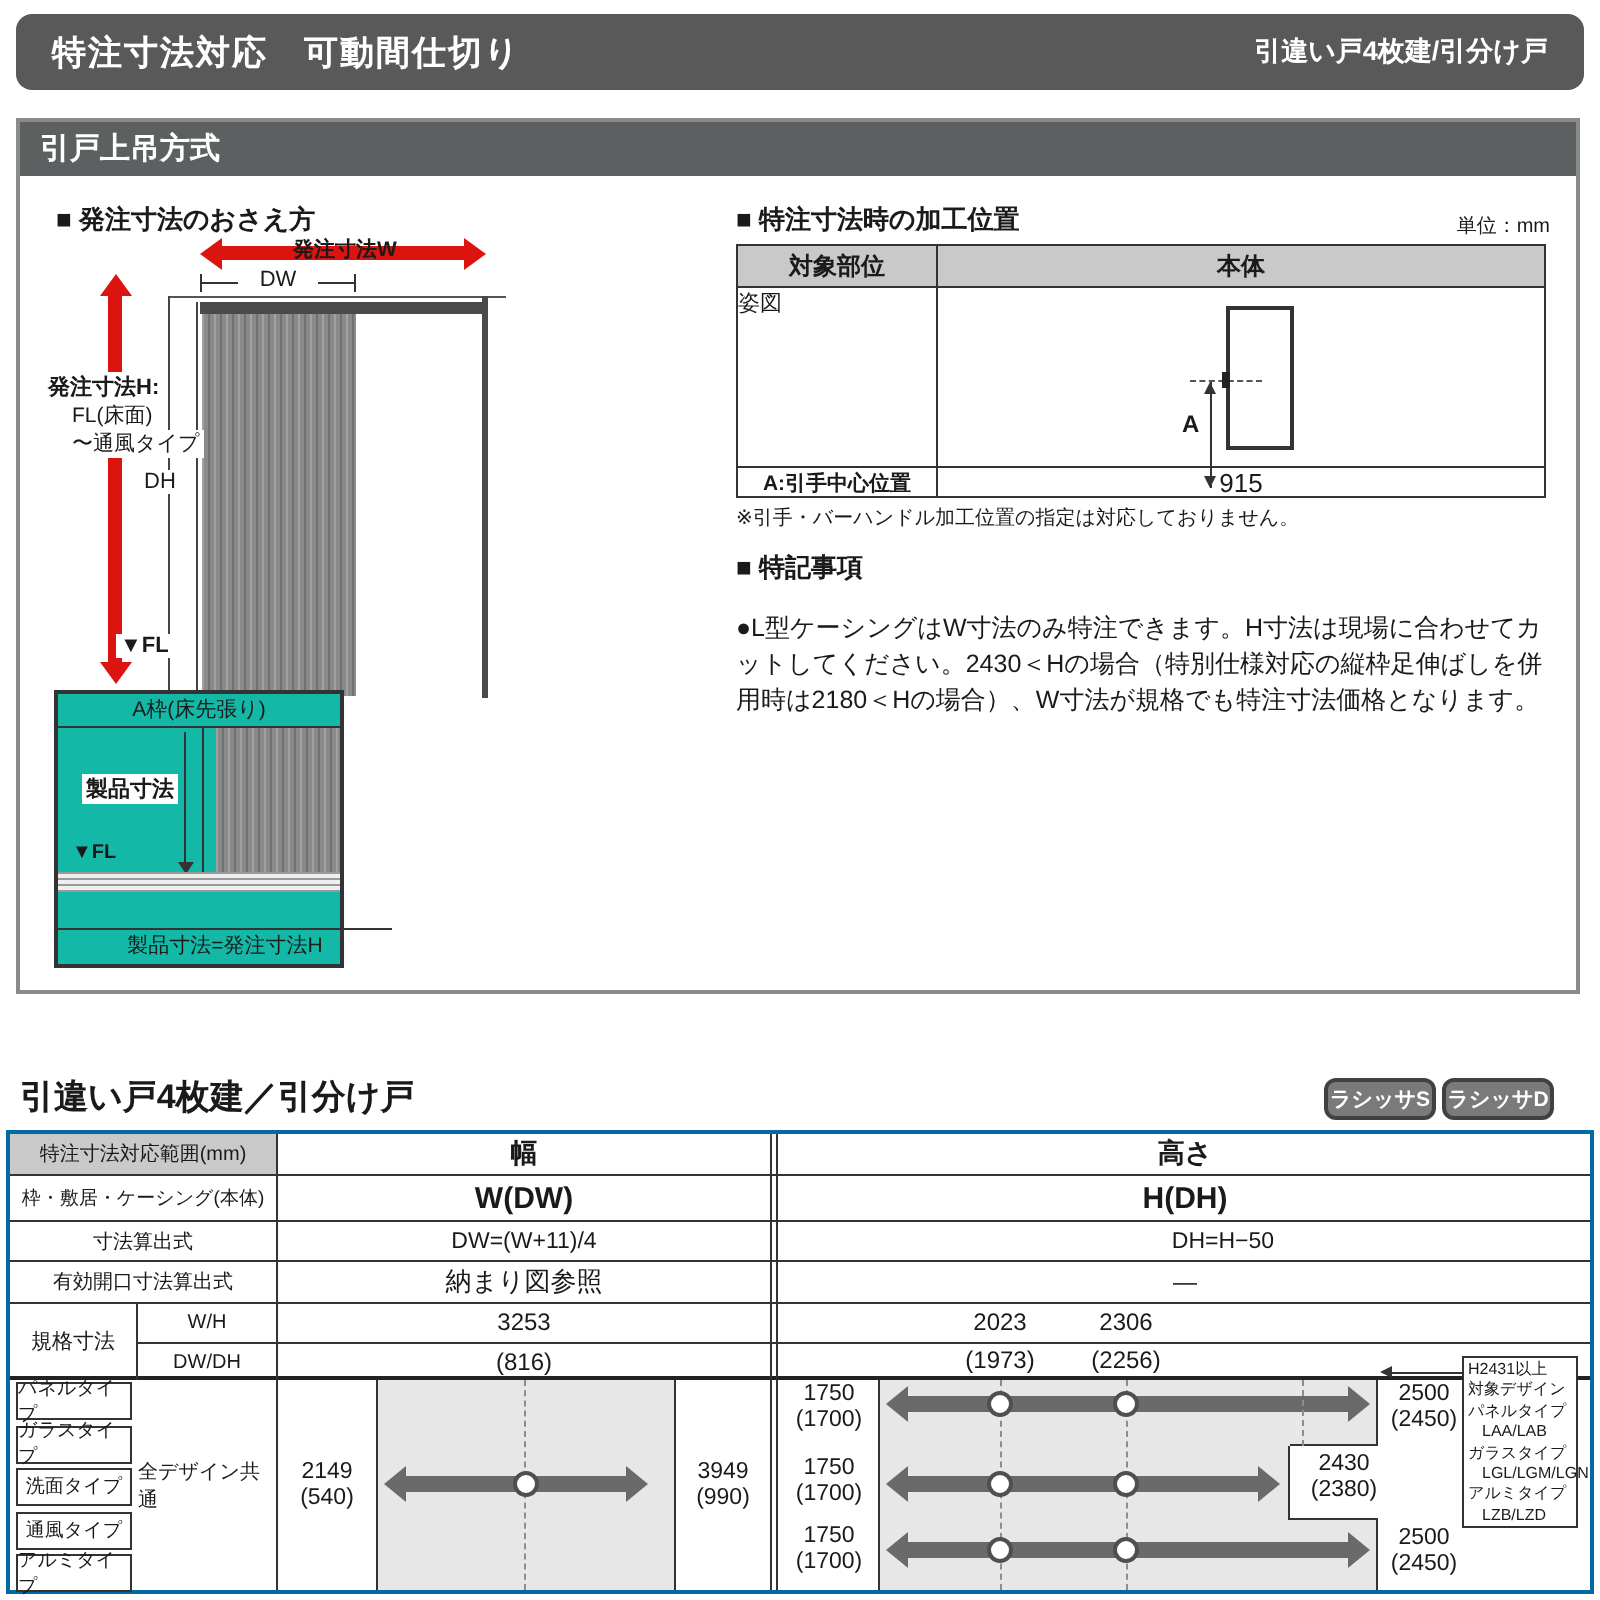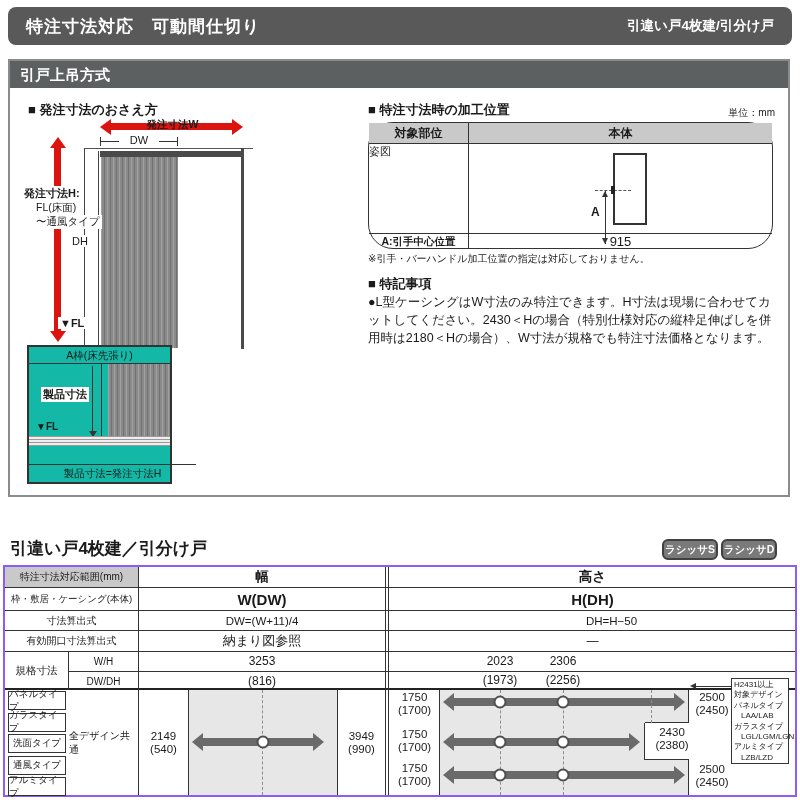--- a/index.html
+++ b/index.html
@@ -59,21 +59,21 @@
   .pc1 { width:100px; border-right:1px solid #333; }
   .pc2 { width:303px; }
   .ptable .pb { display:flex; height:90px; border-bottom:1px solid #333; }
   .ptable .pr { display:flex; height:15px; }
 
   
   .tab { height:21px; background:#7a7a7a; border:2px solid #414141; border-radius:6px;
          color:#fff; font-size:10.5px; font-weight:bold; display:flex; align-items:center; justify-content:center; cursor:pointer; }
 
   
-  .bt { left:3px; top:565px; width:794px; height:232px; border:2px solid #8b5cf6; background:#fff; }
+  .bt { left:3px; top:565px; width:794px; height:232px; border:2px solid #0369a1; background:#fff; }
   .gray { background:#e7e7e7; }
   .tline { background:#222; }
   .typebox { position:absolute; left:3px; width:58px; height:19px; border:1px solid #333; background:#fff;
              font-size:9.5px; display:flex; align-items:center; justify-content:center; }
   .two { line-height:13px; font-size:11.5px; text-align:center; }
   .legend { position:absolute; left:726px; top:111px; width:58px; height:86px; border:1px solid #333;
             background:#fff; font-size:8px; line-height:10.4px; padding:1px 2px; z-index:5; }
   .legend .ind { padding-left:7px; }
 </style>
 </head>
@@ -121,21 +121,21 @@
       <div class="abs" style="left:60px; top:84px; border-left:4px solid transparent; border-right:4px solid transparent; border-top:6px solid #333;"></div>
       <div class="abs b wbg" style="left:12px; top:40px; font-size:11px;">製品寸法</div>
       <div class="abs b" style="left:7px; top:74px; font-size:10px;">▼FL</div>
       <div class="abs" style="left:0; top:89px; width:141px; height:10px; background:repeating-linear-gradient(180deg,#9a9a9a 0 1px,#efefef 1px 3px);"></div>
       <div class="abs c" style="left:0; bottom:0; width:167px; height:18px; border-top:1px solid #333; font-size:10.5px; line-height:17px;">製品寸法=発注寸法H</div>
     </div>
 
     <div class="abs b" style="left:358px; top:40px; font-size:13px;">■ 特注寸法時の加工位置</div>
     <div class="abs" style="left:690px; top:45px; width:75px; text-align:right; font-size:10px;">単位：mm</div>
 
-    <div class="abs ptable" style="left:358px; top:61px; width:405px; height:127px;border-radius:25px;">
+    <div class="abs ptable" style="left:358px; top:61px; width:405px; height:127px;">
       <div class="ph">
         <div class="pc1 b" style="font-size:12px;">対象部位</div>
         <div class="pc2 b" style="font-size:12px;">本体</div>
       </div>
       <div class="pb">
         <div class="pc1" style="font-size:11px;">姿図</div>
         <div class="pc2"></div>
       </div>
       <div class="pr">
         <div class="pc1 b" style="font-size:10.5px;">A:引手中心位置</div>
@@ -147,21 +147,21 @@
       <div class="abs" style="left:242px; top:63px; width:4px; height:8px; background:#222;"></div>
       <div class="abs line" style="left:236px; top:68px; width:1px; height:53px;"></div>
       <div class="abs" style="left:233px; top:68px; border-left:3.5px solid transparent; border-right:3.5px solid transparent; border-bottom:6px solid #333;"></div>
       <div class="abs" style="left:233px; top:115px; border-left:3.5px solid transparent; border-right:3.5px solid transparent; border-top:6px solid #333;"></div>
       <div class="abs b" style="left:222px; top:82px; font-size:12px;">A</div>
     </div>
 
     <div class="abs" style="left:358px; top:191px; font-size:10px;">※引手・バーハンドル加工位置の指定は対応しておりません。</div>
 
     <div class="abs b" style="left:358px; top:214px; font-size:13px;">■ 特記事項</div>
-    <div class="abs" style="left:358px; top:232px; width:414px; font-size:12.5px; line-height:1.45;">●L型ケーシングはW寸法のみ特注できます。H寸法は現場に合わせてカットしてください。2430＜Hの場合（特別仕様対応の縦枠足伸ばしを併用時は2180＜Hの場合）、W寸法が規格でも特注寸法価格となります。</div>
+    <div class="abs" style="left:358px; top:244px; width:414px; font-size:12.5px; line-height:1.45;">●L型ケーシングはW寸法のみ特注できます。H寸法は現場に合わせてカットしてください。2430＜Hの場合（特別仕様対応の縦枠足伸ばしを併用時は2180＜Hの場合）、W寸法が規格でも特注寸法価格となります。</div>
   </div>
 
   <div class="abs b" style="left:10px; top:537px; font-size:17px;">引違い戸4枚建／引分け戸</div>
   <div class="abs tab" style="left:662px; top:539px; width:56px;">ラシッサS</div>
   <div class="abs tab" style="left:721px; top:539px; width:56px;">ラシッサD</div>
 
   <div class="abs bt">
 
     <div class="abs line" style="left:0; top:20px; width:790px; height:1px;"></div>
     <div class="abs line" style="left:0; top:43px; width:790px; height:1px;"></div>

